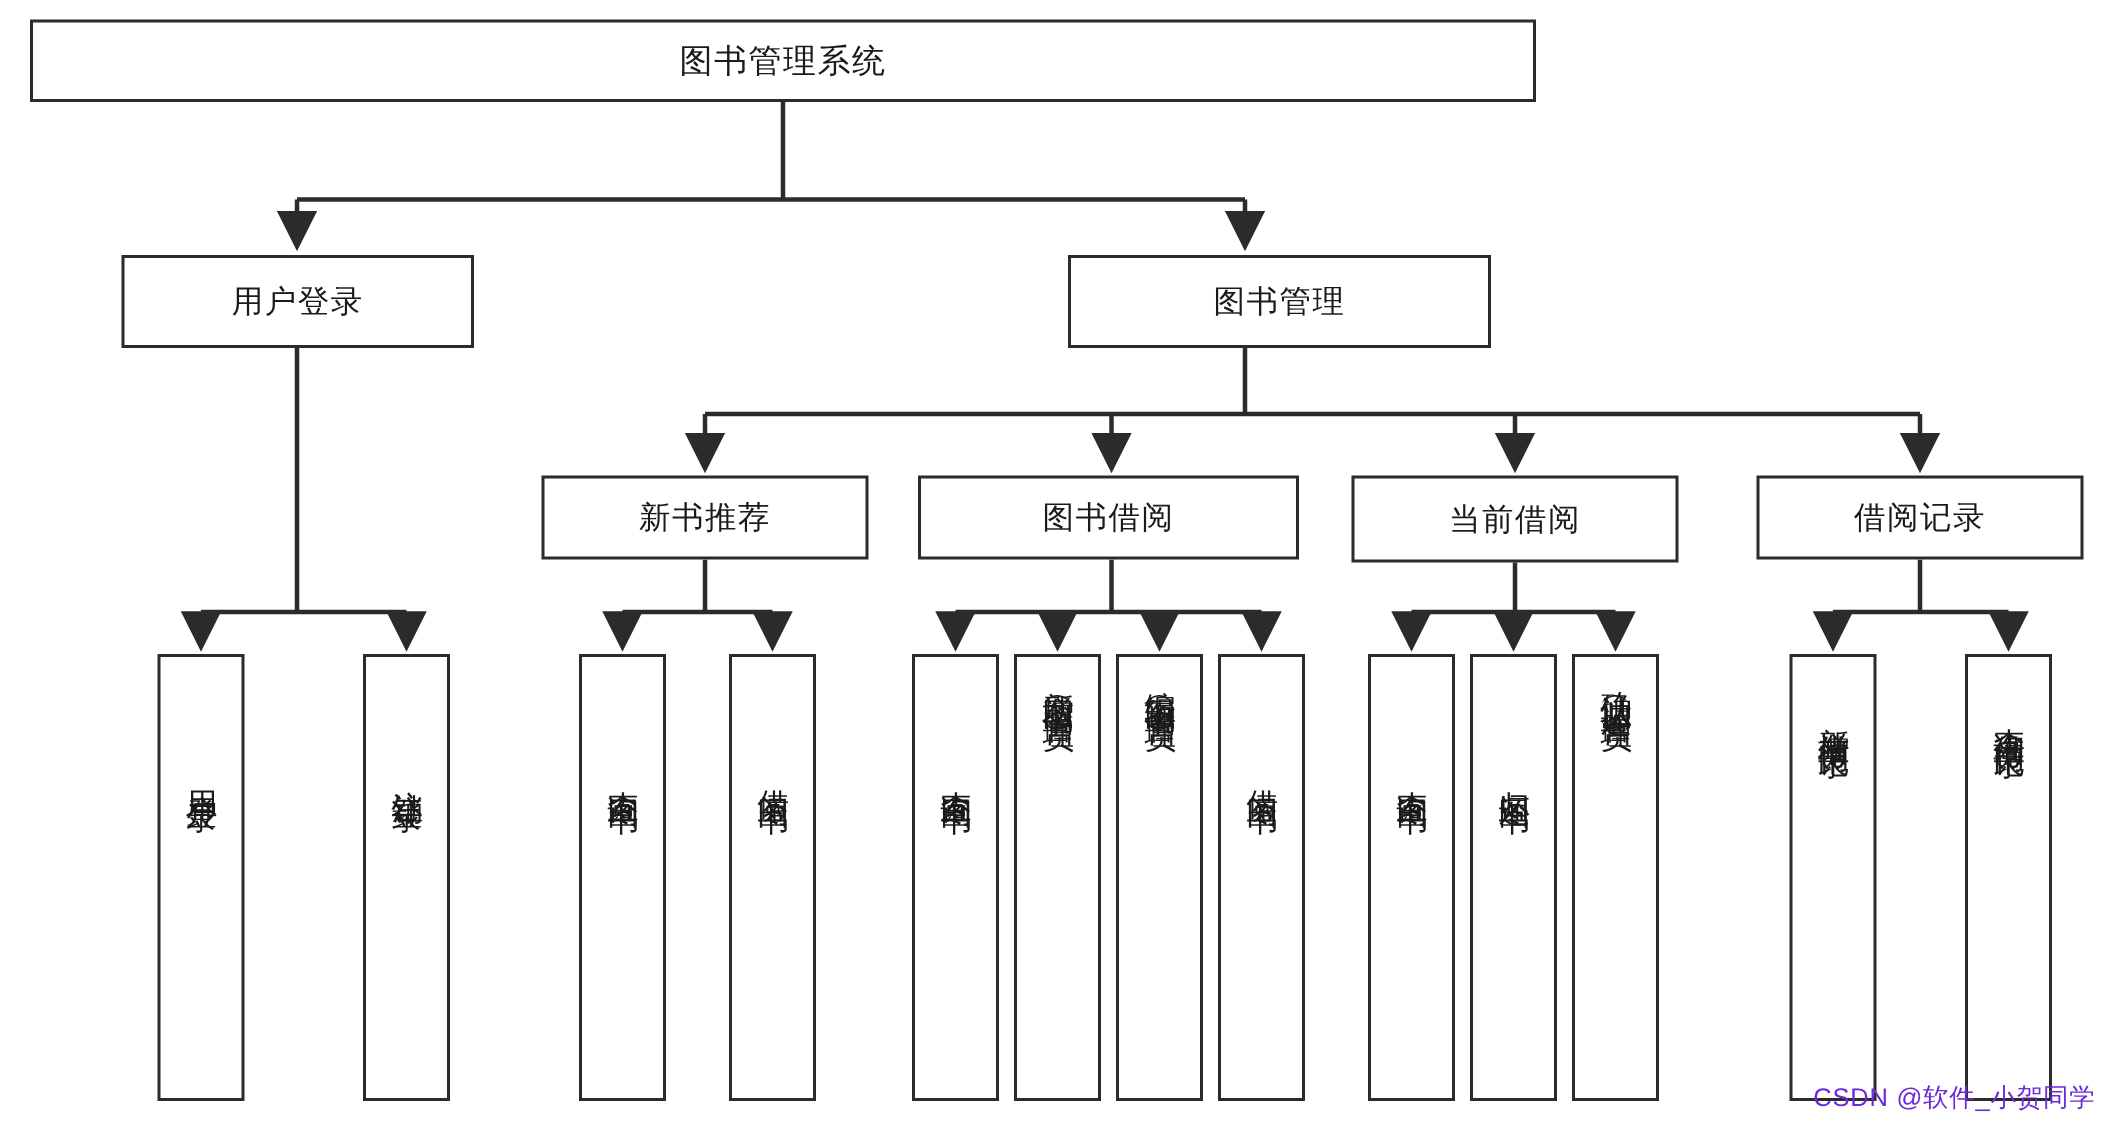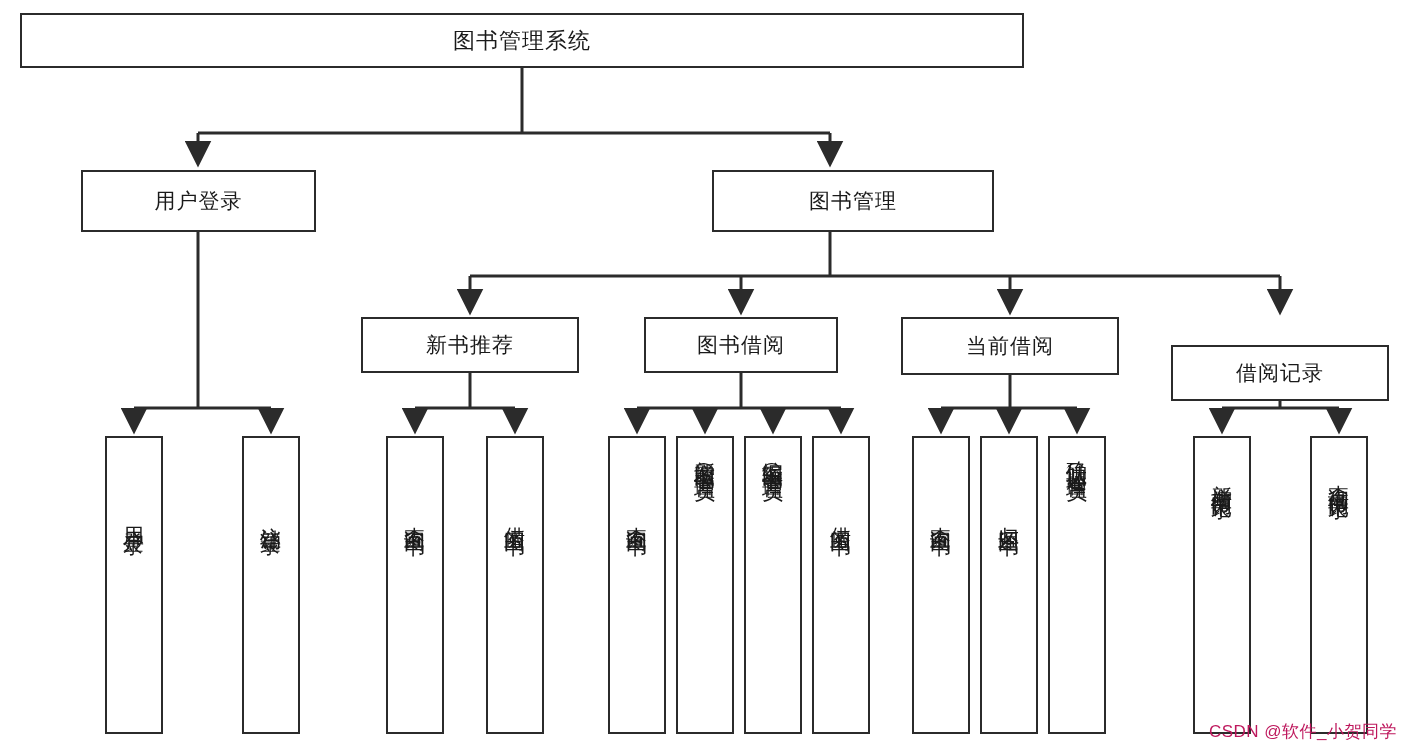--- a/index.html
+++ b/index.html
@@ -48,21 +48,21 @@
   }
   .leaf.a-top .vtext{margin-top:6px;}
   .leaf.a-mid .vtext{margin-top:72px;}
   .leaf.a-up  .vtext{margin-top:30px;}
 
   
   #watermark{
     position:absolute;
     right:8px;bottom:4px;
     font-size:17px;
-    color:#be185d;
+    color:#6d28d9;
     letter-spacing:0.5px;
     white-space:nowrap;
     pointer-events:none;
   }
 </style>
 </head>
 <body>
 
 <div id="diagram">
 
@@ -115,23 +115,23 @@
       <path d="M 1339 408 L 1339 430" marker-end="url(#arrow)"></path>
     </g>
   </svg>
 
   <div class="node root" style="left: 20px; top: 13px; width: 1004px; height: 55px;">图书管理系统</div>
 
   <div class="node lvl2" style="left: 81px; top: 170px; width: 235px; height: 62px;">用户登录</div>
   <div class="node lvl2" style="left: 712px; top: 170px; width: 282px; height: 62px;">图书管理</div>
 
   <div class="node lvl3" style="left: 361px; top: 317px; width: 218px; height: 56px;">新书推荐</div>
-  <div class="node lvl3" style="left: 644px; top: 317px; width: 194px; height: 56px;">图书借阅</div>
+  <div class="node lvl3" style="left: 612px; top: 317px; width: 254px; height: 56px;">图书借阅</div>
   <div class="node lvl3" style="left: 901px; top: 317px; width: 218px; height: 58px;">当前借阅</div>
-  <div class="node lvl3" style="left: 1171px; top: 317px; width: 218px; height: 56px; margin-top: 28px;">借阅记录</div>
+  <div class="node lvl3" style="left: 1171px; top: 317px; width: 218px; height: 56px;">借阅记录</div>
 
   <div id="leaf-layer">
       <div class="node leaf a-mid" style="left: 105px; top: 436px; width: 58px; height: 298px;">
         <span class="vtext">用户登录</span>
       </div>
       <div class="node leaf a-mid" style="left: 242px; top: 436px; width: 58px; height: 298px;">
         <span class="vtext">注销登录</span>
       </div>
       <div class="node leaf a-mid" style="left: 386px; top: 436px; width: 58px; height: 298px;">
         <span class="vtext">查询图书</span>

